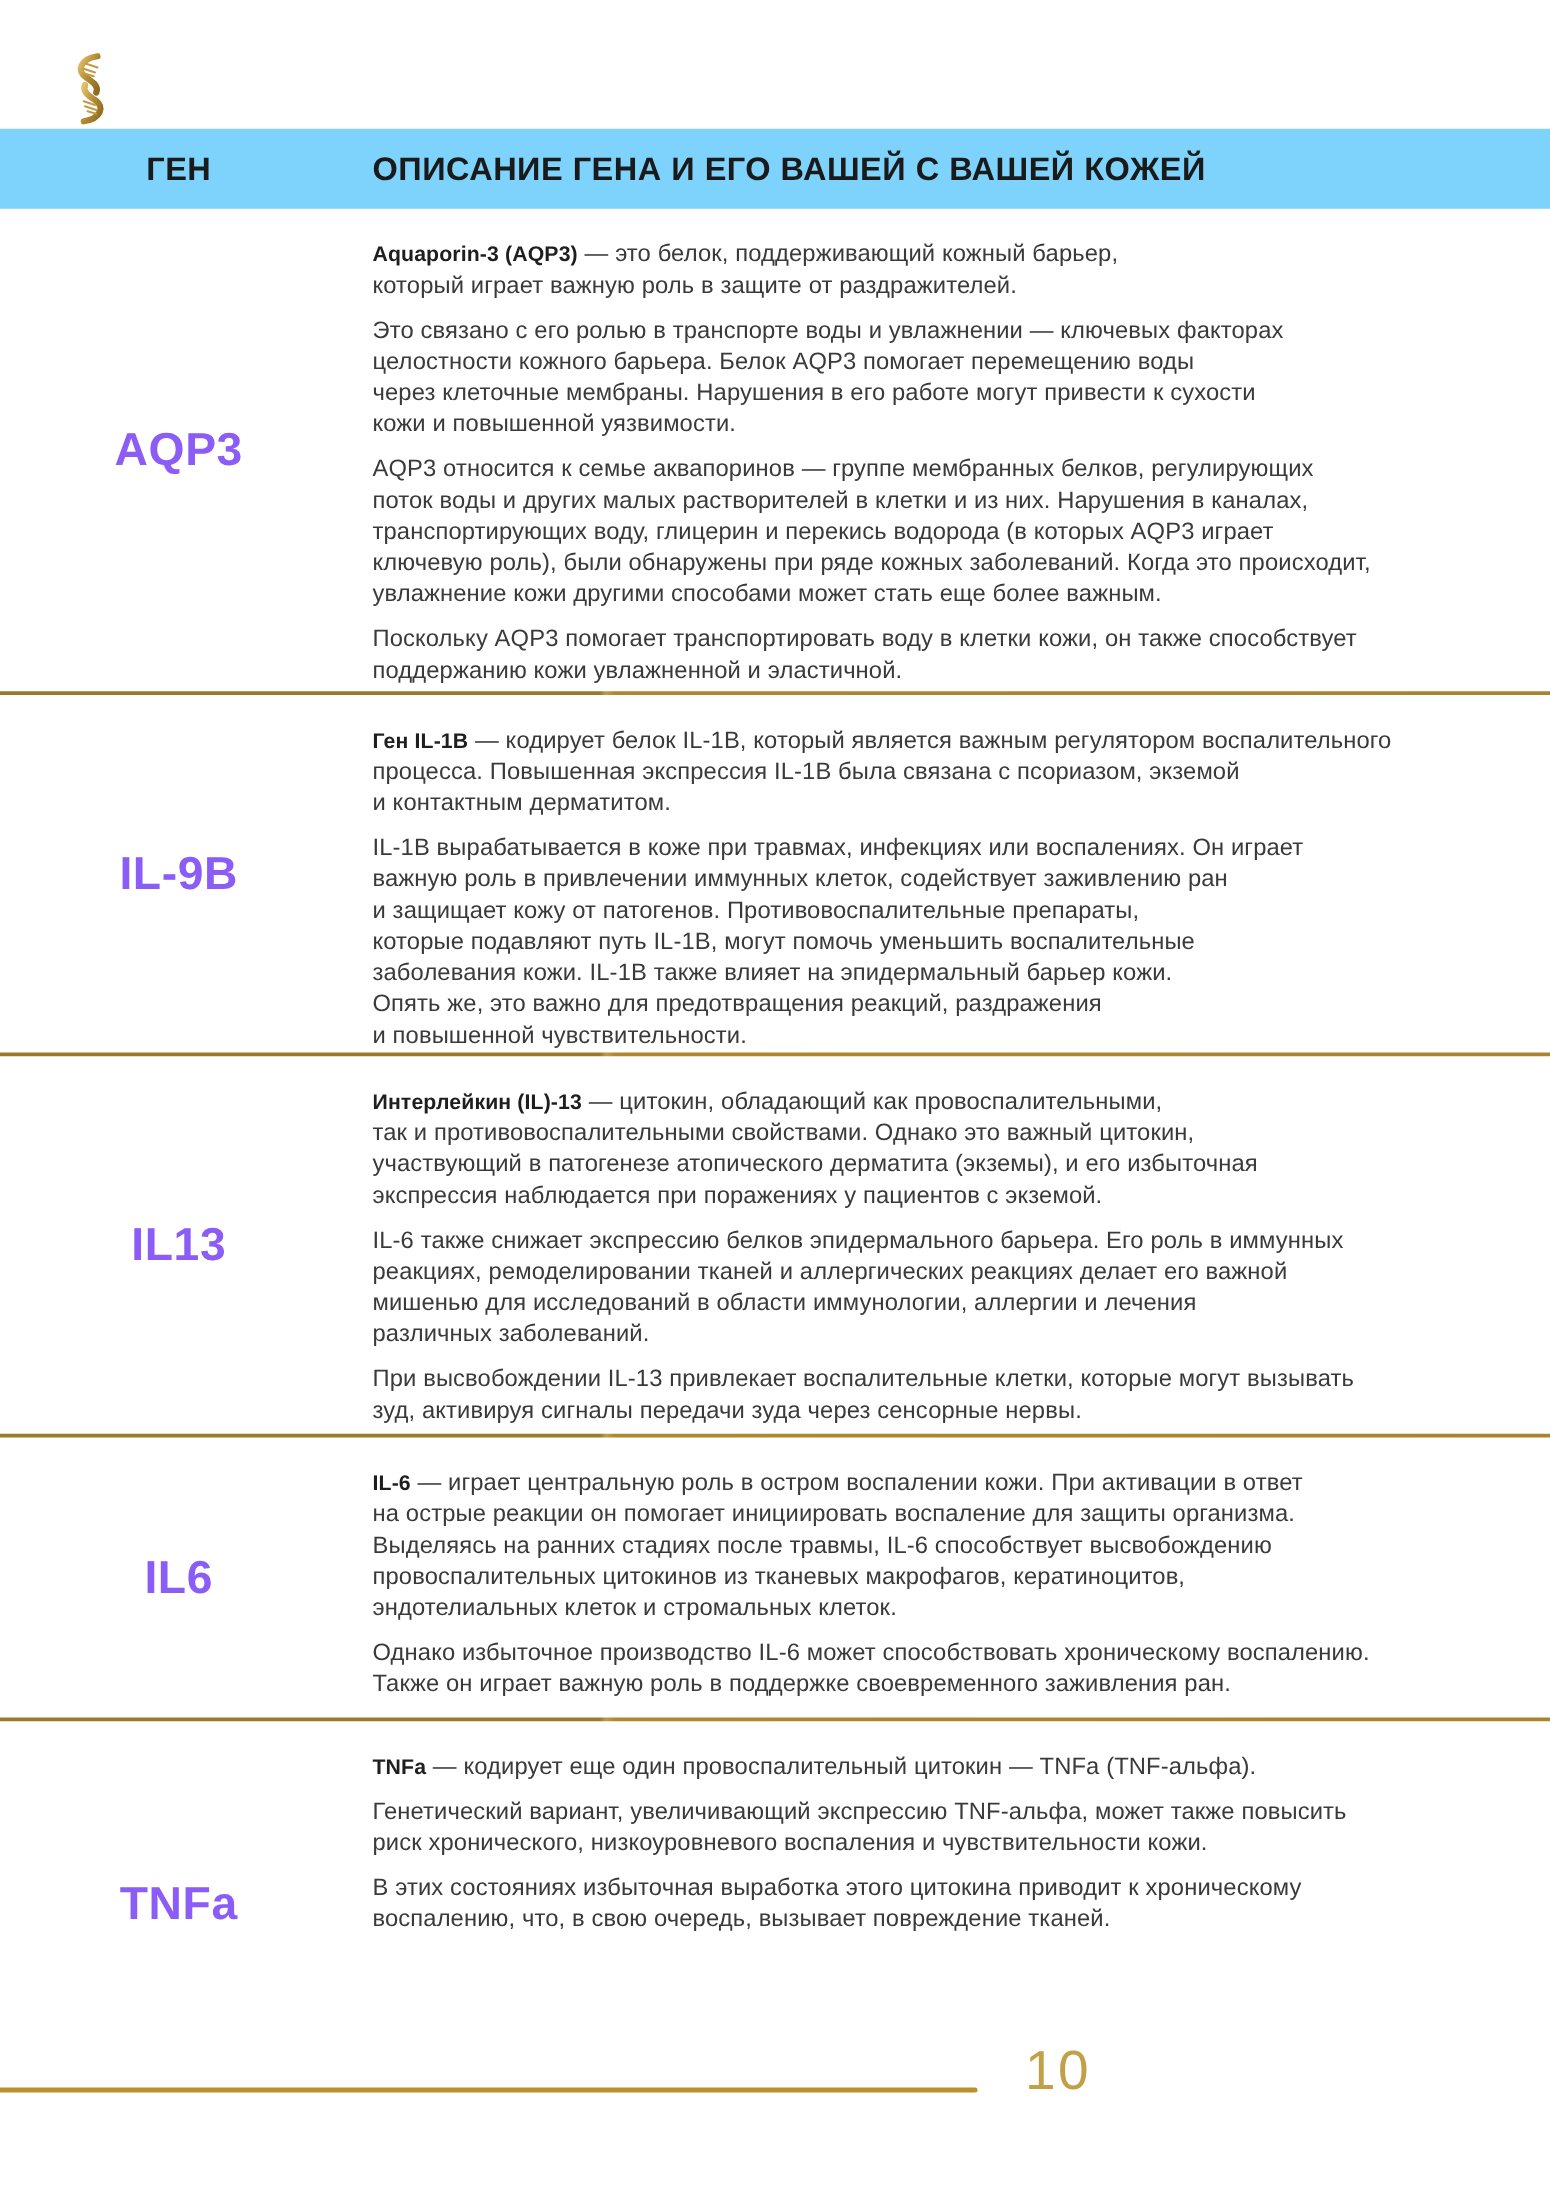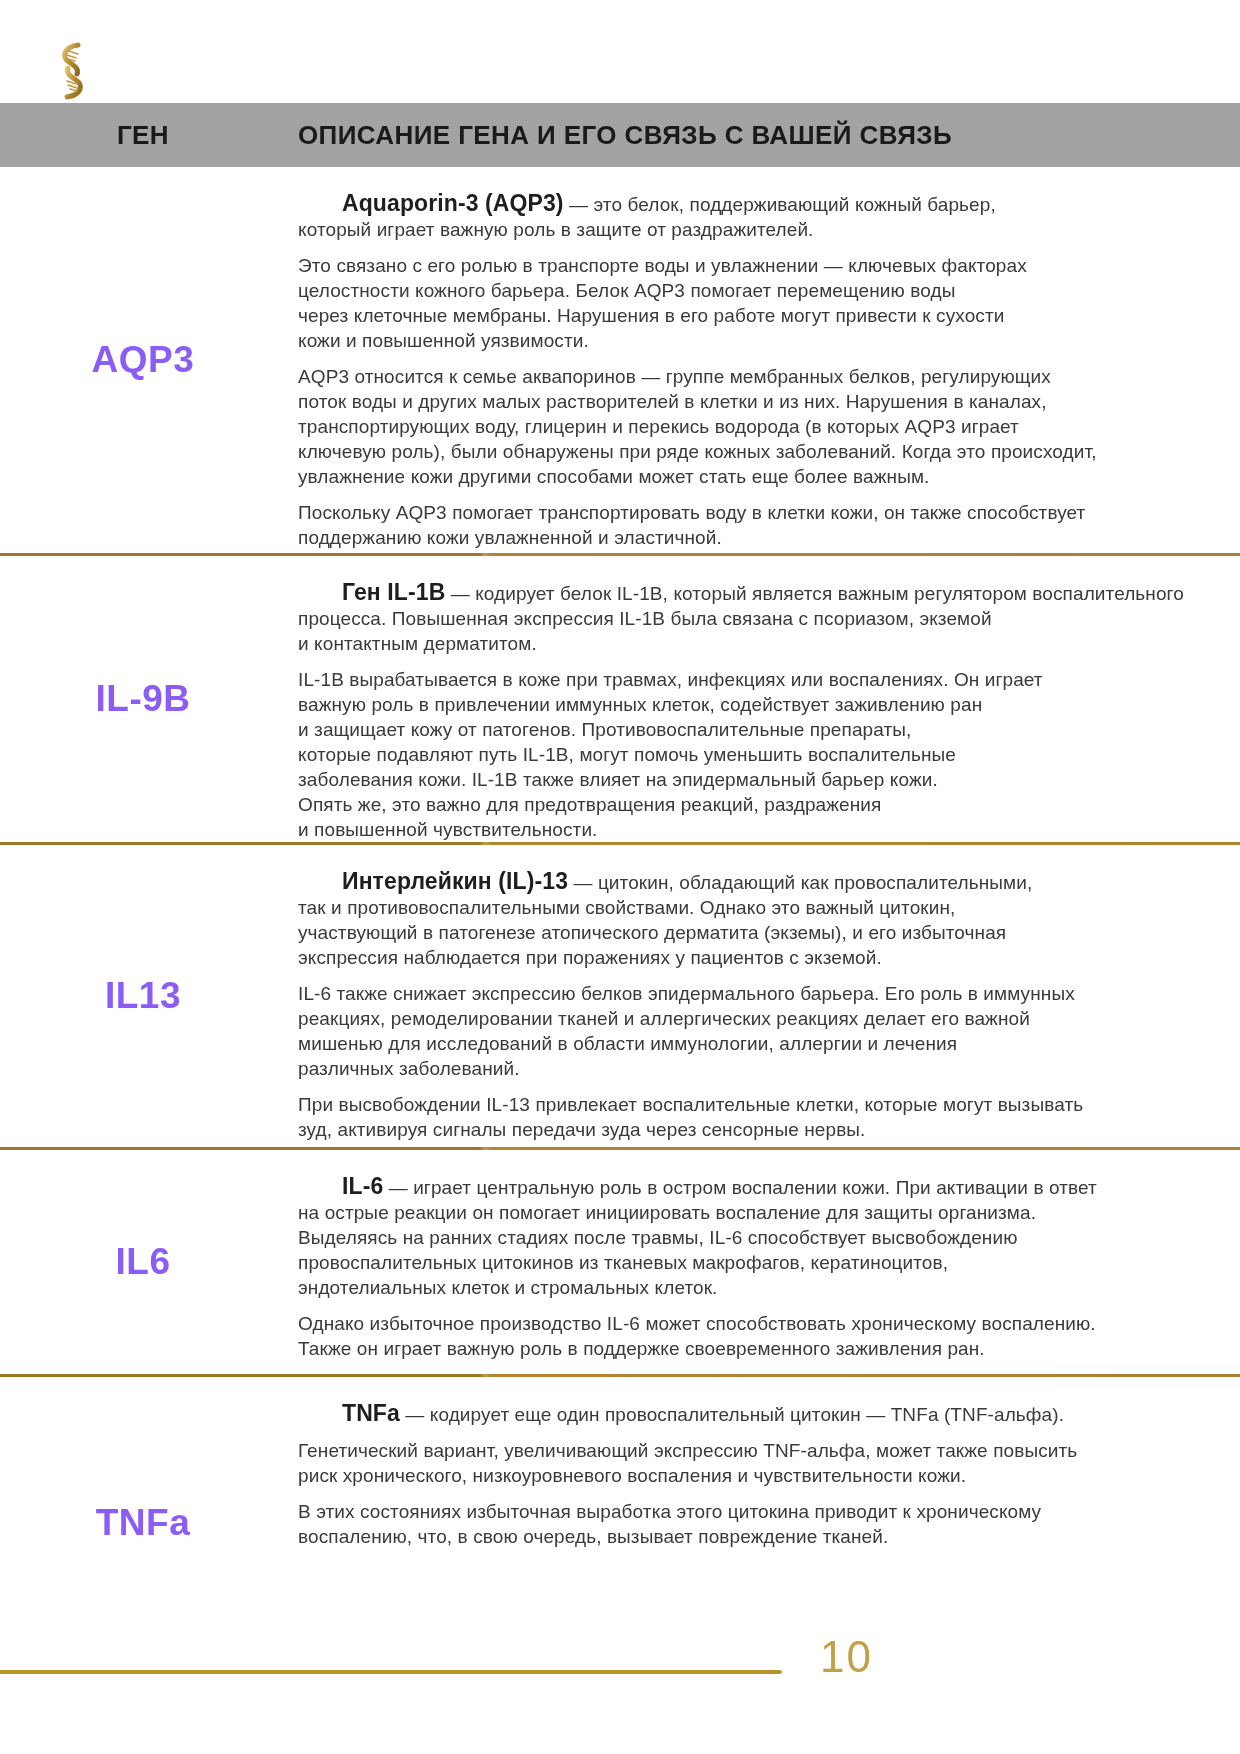--- a/index.html
+++ b/index.html
@@ -12,21 +12,21 @@
     overflow: hidden;
   }
 
   
   .top-area { height: 103px; position: relative; }
   .logo { position: absolute; left: 55px; top: 42px; width: 35px; height: 58px; }
 
   
   .header-band {
     height: 64px;
-    background: #a3a3a3;
+    background: #7dd3fc;
     display: flex;
     align-items: center;
   }
   .gene-col { width: 298px; flex: 0 0 298px; display: flex; justify-content: center; padding-right: 12px; box-sizing: border-box; }
   .header-band .col-title {
     font-size: 26px; font-weight: 700; color: #1A1A1A; letter-spacing: 0.4px;
   }
   .desc-col { flex: 1 1 auto; padding-right: 40px; }
 
   
@@ -40,21 +40,21 @@
   .row .text-cell { flex: 1 1 auto; padding: 24px 40px 0 0; }
 
   .para {
     margin: 0 0 11px 0;
     font-size: 19px;
     line-height: 25px;
     color: #3A3A3A;
     letter-spacing: 0.1px;
     white-space: pre-line;
   }
-  .lead { font-size: 23px; font-weight: 700; color: #1E1E1E; line-height: 25px; margin-left: 44px; }
+  .lead { font-size: 17px; font-weight: 700; color: #1E1E1E; line-height: 25px; }
 
   .row-aqp3  { height: 386px; }
   .row-il1b  { height: 286px; }
   .row-il13  { height: 302px; }
   .row-il6   { height: 224px; }
   .row-tnfa  { height: 292px; }
 
   .divider {
     height: 3px; width: 1240px;
     background: linear-gradient(90deg, #9D7828 0%, #9D7828 38.7%, #C09A4B 39.1%, #B0862F 39.7%, #AA8230 100%);
@@ -90,21 +90,21 @@
     <path d="M14 9 L23 12 M12 13 L21 16 M13 17 L20 19" stroke="#C19A45" stroke-width="1.6" stroke-linecap="round"></path>
     <path d="M12 39 L21 42 M13 43 L22 46 M15 47 L22 49" stroke="#C19A45" stroke-width="1.6" stroke-linecap="round"></path>
   </svg>
 </div>
 
 <div class="header-band">
   <div class="gene-col">
     <span class="col-title">ГЕН</span>
   </div>
   <div class="desc-col">
-    <span class="col-title">ОПИСАНИЕ ГЕНА И ЕГО СВЯЗЬ С ВАШЕЙ СВЯЗЬ</span>
+    <span class="col-title">ОПИСАНИЕ ГЕНА И ЕГО ВАШЕЙ С ВАШЕЙ КОЖЕЙ</span>
   </div>
 </div>
 
 <div class="row row-aqp3">
   <div class="gene-cell">
     <span class="gene-label">AQP3</span>
   </div>
   <div class="text-cell">
     <p class="para"><strong class="lead">Aquaporin-3 (AQP3)</strong><span> — это белок, поддерживающий кожный барьер,
 который играет важную роль в защите от раздражителей.</span></p>

